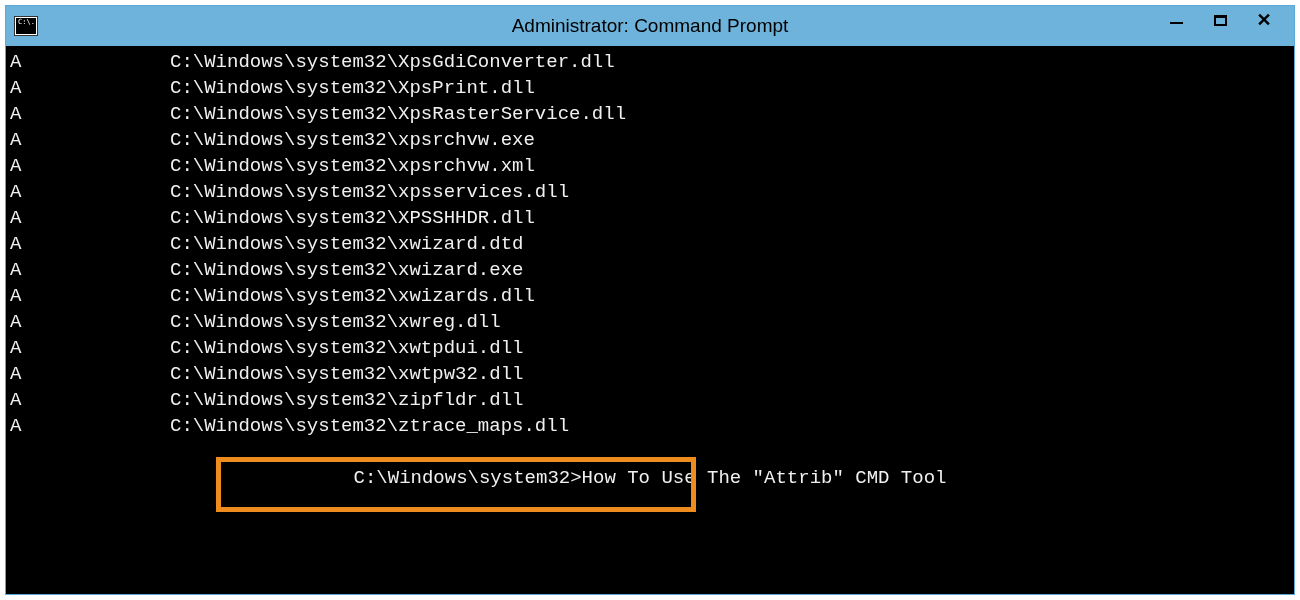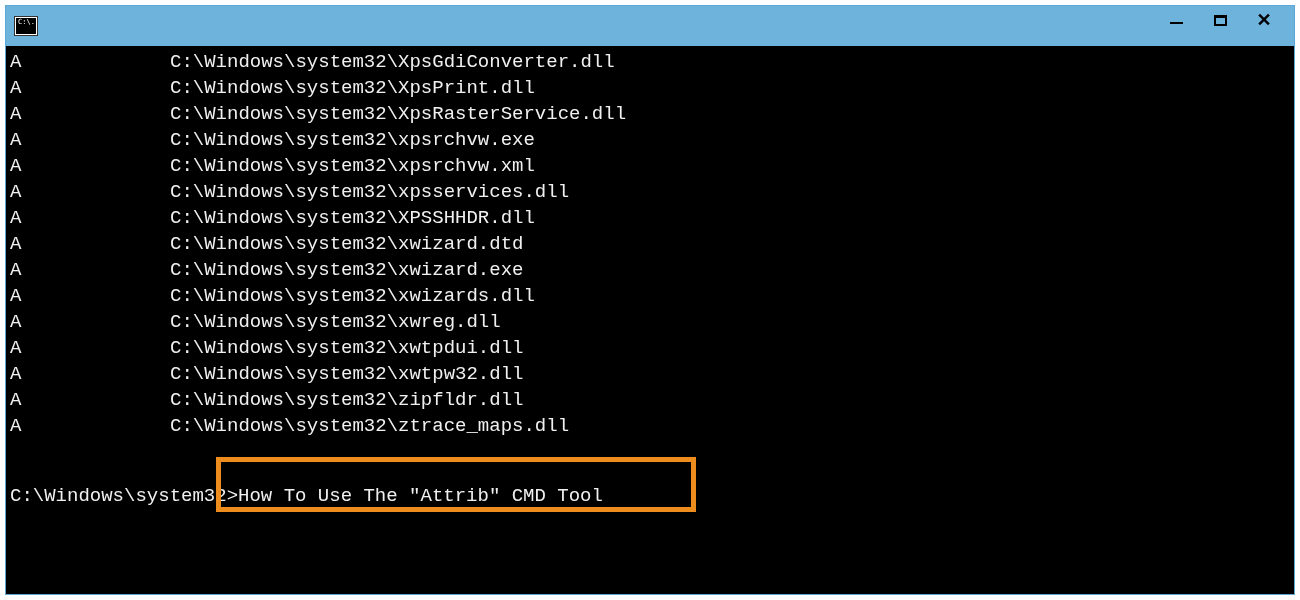--- a/index.html
+++ b/index.html
@@ -110,41 +110,43 @@
       position: relative;
     }
     .output-line {
       display: block;
     }
     .col-attr {
       display: inline-block;
       width: 160px;
     }
     .prompt-line {
-      margin-top: 44px;
+      margin-top: 26px;
       position: relative;
+      text-align: center;
     }
     .highlight-box {
       position: absolute;
       border: 5px solid #ee8c1d;
       top: 411px;
       left: 210px;
       width: 480px;
       height: 55px;
       pointer-events: none;
     }
   </style>
 </head>
 <body>
 
 <div class="window">
   <div class="titlebar">
     <div class="titlebar-icon">
       <div class="titlebar-icon-inner">C:\.</div>
     </div>
+    <div class="titlebar-title">Administrator: Command Prompt</div>
     <div class="window-controls">
       <div class="window-control">
         <div class="minimize-line"></div>
       </div>
       <div class="window-control">
         <div class="maximize-box"></div>
       </div>
       <div class="window-control">
         <span class="close-x">✕</span>
       </div>

